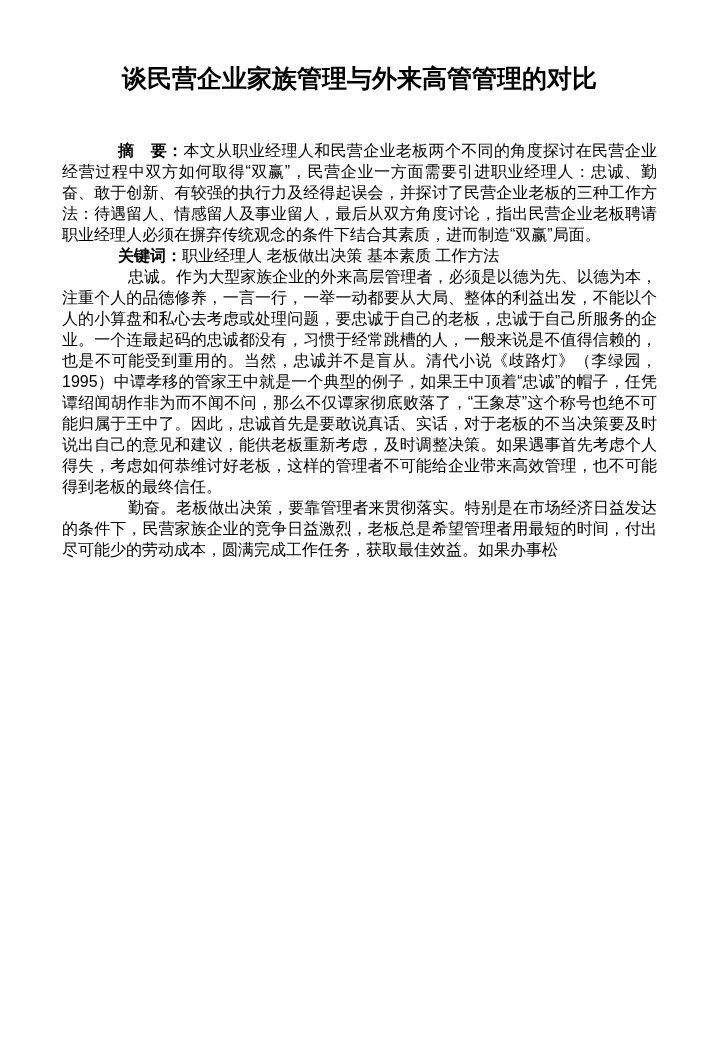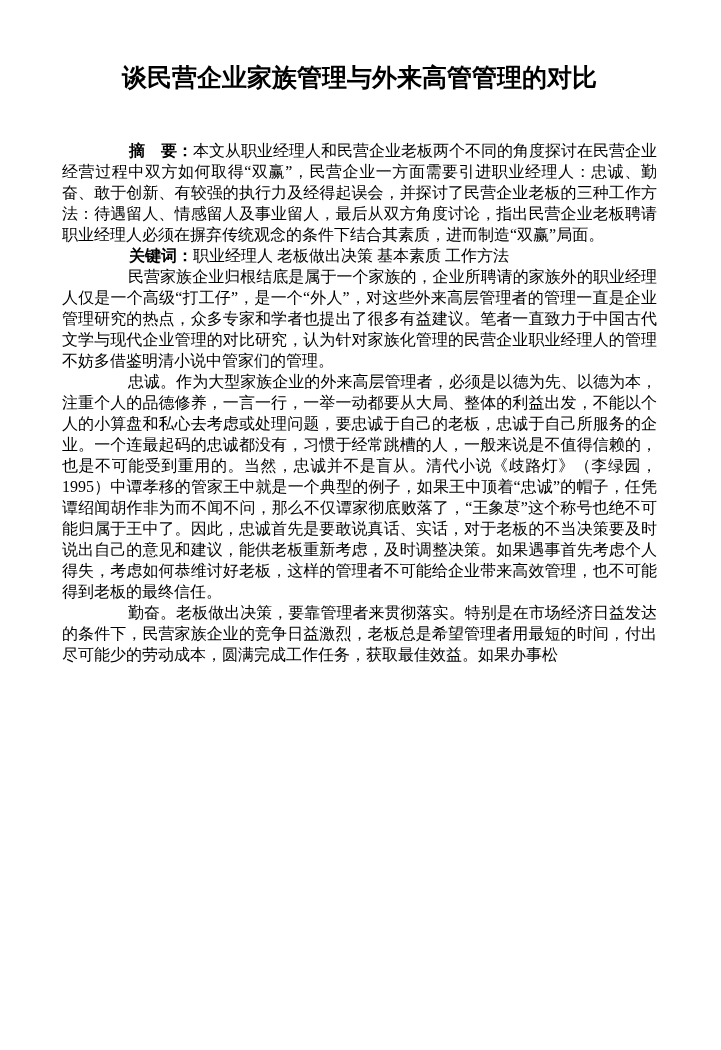--- a/index.html
+++ b/index.html
@@ -7,21 +7,21 @@
     padding: 0;
     background: #ffffff;
   }
   .page {
     position: relative;
     width: 721px;
     height: 906px;
     margin: 0 auto;
     background: #ffffff;
     color: #000000;
-    font-family: Liberation Serif, serif;
+    font-family: Liberation Sans, sans-serif;
     font-size: 16px;
     line-height: 21px;
     box-sizing: border-box;
     padding: 62px 64px 0 62px;
     text-align: justify;
     overflow: hidden;
   }
   .doc-title {
     font-size: 25px;
     line-height: 32px;
@@ -31,21 +31,20 @@
   }
   .para {
     margin: 0;
     text-indent: 66px;
   }
   .para.label-para {
     text-indent: 56px;
   }
   .para .lbl {
     font-weight: bold;
-    margin-left: 11px;
   }
   .section-heading {
     margin: 0;
     font-size: 16px;
     line-height: 21px;
     font-weight: bold;
     text-indent: 66px;
   }
 </style>
 </head>
@@ -53,21 +52,20 @@
 
 <div class="page">
 
   <h1 class="doc-title">谈民营企业家族管理与外来高管管理的对比</h1>
 
   <p class="para label-para"><span class="lbl">摘　要：</span><span>本文从职业经理人和民营企业老板两个不同的角度探讨在民营企业经营过程中双方如何取得“双赢”，民营企业一方面需要引进职业经理人：忠诚、勤奋、敢于创新、有较强的执行力及经得起误会，并探讨了民营企业老板的三种工作方法：待遇留人、情感留人及事业留人，最后从双方角度讨论，指出民营企业老板聘请职业经理人必须在摒弃传统观念的条件下结合其素质，进而制造“双赢”局面。</span></p>
 
   <p class="para label-para"><span class="lbl">关键词：</span><span>职业经理人 老板做出决策 基本素质 工作方法</span></p>
 
 
-  <p class="para">民营家族企业归根结底是属于一个家族的，企业所聘请的家族外的职业经理人仅是一个高级“打工仔”，是一个“外人”，对这些外来高层管理者的管理一直是企业管理研究的热点，众多专家和学者也提出了很多有益建议。笔者一直致力于中国古代文学与现代企业管理的对比研究，认为针对家族化管理的民营企业职业经理人的管理不妨多借鉴明清小说中管家们的管理。</p>
 
 
 
   <p class="para">忠诚。作为大型家族企业的外来高层管理者，必须是以德为先、以德为本，注重个人的品德修养，一言一行，一举一动都要从大局、整体的利益出发，不能以个人的小算盘和私心去考虑或处理问题，要忠诚于自己的老板，忠诚于自己所服务的企业。一个连最起码的忠诚都没有，习惯于经常跳槽的人，一般来说是不值得信赖的，也是不可能受到重用的。当然，忠诚并不是盲从。清代小说《歧路灯》（李绿园，1995）中谭孝移的管家王中就是一个典型的例子，如果王中顶着“忠诚”的帽子，任凭谭绍闻胡作非为而不闻不问，那么不仅谭家彻底败落了，“王象荩”这个称号也绝不可能归属于王中了。因此，忠诚首先是要敢说真话、实话，对于老板的不当决策要及时说出自己的意见和建议，能供老板重新考虑，及时调整决策。如果遇事首先考虑个人得失，考虑如何恭维讨好老板，这样的管理者不可能给企业带来高效管理，也不可能得到老板的最终信任。</p>
 
   <p class="para">勤奋。老板做出决策，要靠管理者来贯彻落实。特别是在市场经济日益发达的条件下，民营家族企业的竞争日益激烈，老板总是希望管理者用最短的时间，付出尽可能少的劳动成本，圆满完成工作任务，获取最佳效益。如果办事松</p>
 
 </div>
 
 </body></html>

